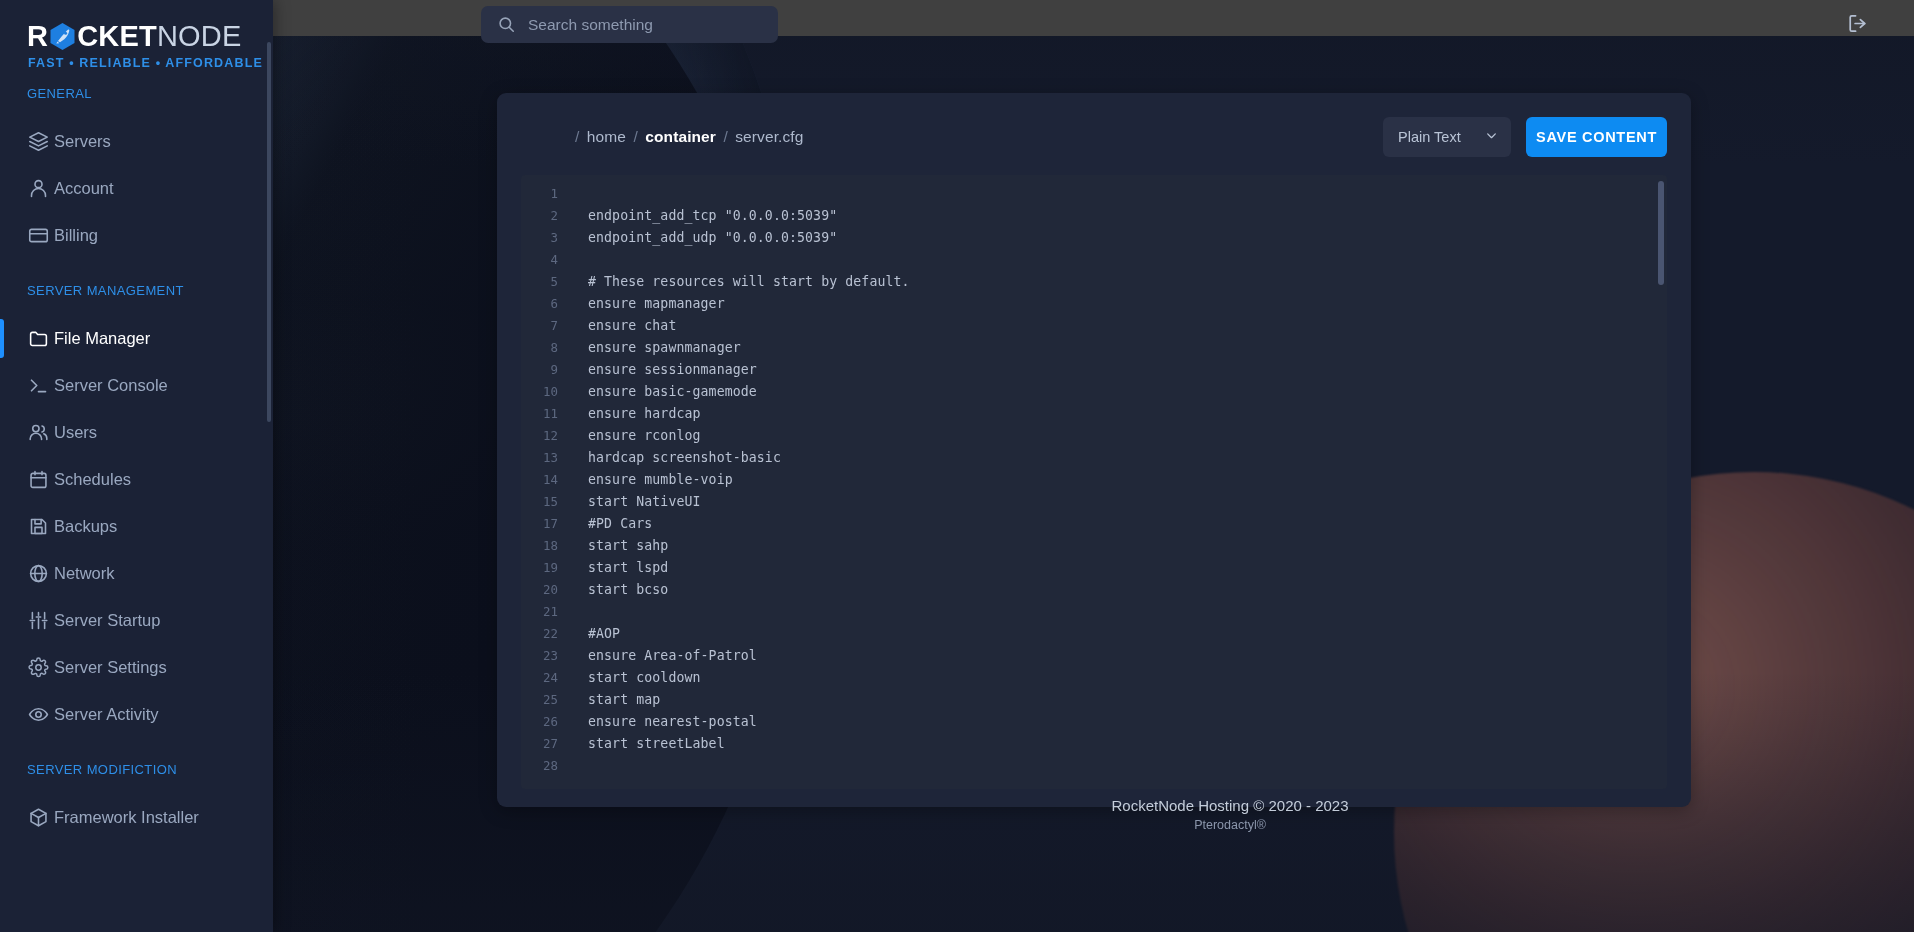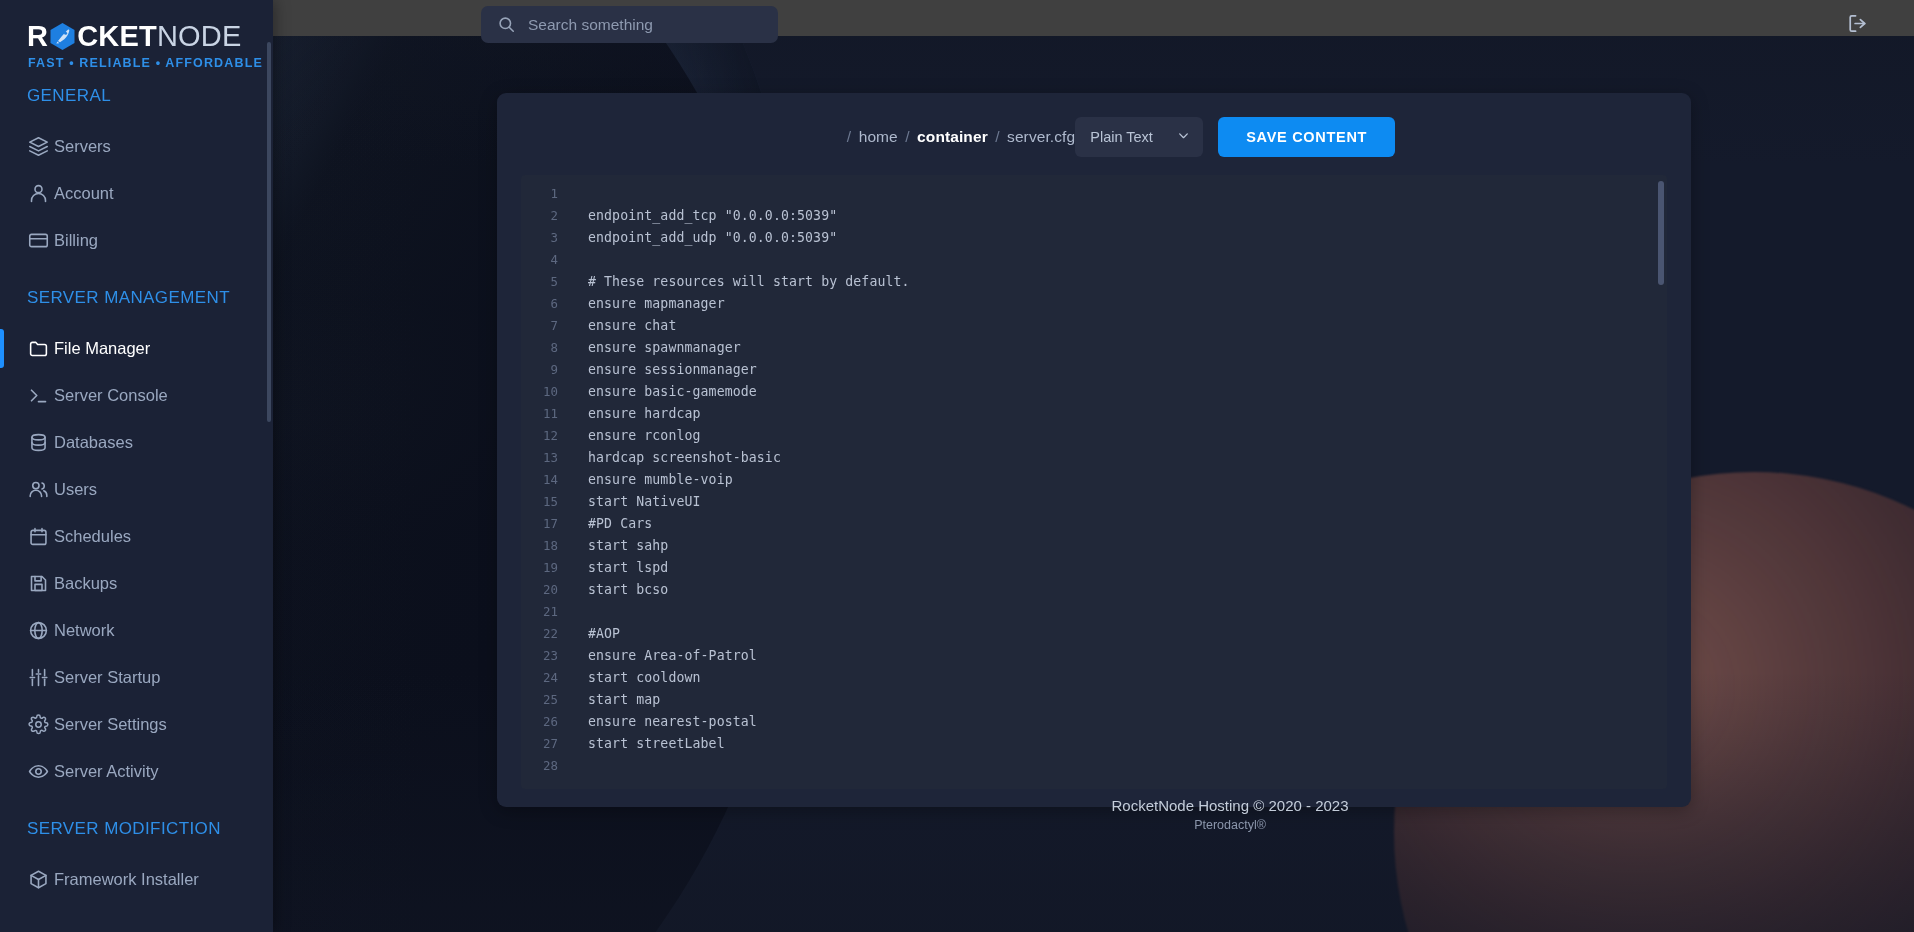--- a/index.html
+++ b/index.html
@@ -111,21 +111,21 @@
     padding-left: 1px;
   }
 
   .nav-scroll {
     position: absolute;
     top: 86px; left: 0; right: 0; bottom: 0;
     overflow: hidden;
   }
   .nav-section-title {
     color: #2e8fe8;
-    font-size: 17px;
+    font-size: 13px;
     font-weight: 400;
     letter-spacing: 0.4px;
     padding: 0 0 0 27px;
     margin-bottom: 17px;
   }
   .nav-section { margin-bottom: 24px; }
   .nav-item {
     display: flex;
     align-items: center;
     gap: 4px;
@@ -221,21 +221,21 @@
     top: 43px;
     width: 1194px;
     background: #1e2539;
     border-radius: 9px;
     padding: 22px 24px 18px 24px;
     box-shadow: 0 4px 18px rgba(0,0,0,0.30);
   }
   #card-head {
     display: flex;
     align-items: center;
-    justify-content: center;
+    justify-content: space-between;
     height: 44px;
     margin-bottom: 16px;
   }
   #breadcrumb {
     font-size: 15.5px;
     color: #8d99af;
     padding-left: 51px;
     letter-spacing: 0.1px;
   }
   #breadcrumb .sep { color: #6d7991; padding: 0 3px; }
@@ -250,21 +250,21 @@
     display: flex;
     align-items: center;
     justify-content: space-between;
     padding: 0 13px 0 15px;
     color: #b9c4d6;
     font-size: 14.5px;
     cursor: pointer;
   }
   #save-btn {
     height: 40px;
-    padding: 0 28px;
+    padding: 0 10px;
     background: #0d8bf2;
     border: none;
     border-radius: 6px;
     color: #ffffff;
     font-size: 14.5px;
     font-weight: 700;
     letter-spacing: 0.7px;
     font-family: "Liberation Sans", sans-serif;
     cursor: pointer;
     display: flex;
@@ -411,30 +411,20 @@
       <div class="nav-item">
         <span class="ico">
           <svg width="21" height="21" viewBox="0 0 24 24" fill="none" stroke="#9aa8c0" stroke-width="1.9" stroke-linecap="round" stroke-linejoin="round">
             <polyline points="4 6 10 12 4 18"></polyline>
               <line x1="12" y1="19" x2="20" y2="19"></line>
           </svg>
         </span>
         <span>Server Console</span>
       </div>
 
-      <div class="nav-item">
-        <span class="ico">
-          <svg width="21" height="21" viewBox="0 0 24 24" fill="none" stroke="#9aa8c0" stroke-width="1.8" stroke-linecap="round" stroke-linejoin="round">
-            <ellipse cx="12" cy="6" rx="7.5" ry="3"></ellipse>
-              <path d="M4.5 6v12c0 1.66 3.36 3 7.5 3s7.5-1.34 7.5-3V6"></path>
-              <path d="M4.5 12c0 1.66 3.36 3 7.5 3s7.5-1.34 7.5-3"></path>
-          </svg>
-        </span>
-        <span>Databases</span>
-      </div>
 
       <div class="nav-item">
         <span class="ico">
           <svg width="21" height="21" viewBox="0 0 24 24" fill="none" stroke="#9aa8c0" stroke-width="1.8" stroke-linecap="round" stroke-linejoin="round">
             <circle cx="9" cy="7.5" r="3.6"></circle>
               <path d="M2.5 20v-.8A6.5 6.5 0 0 1 9 12.8a6.5 6.5 0 0 1 6.5 6.4v.8"></path>
               <path d="M16 4.6a3.6 3.6 0 0 1 0 6.9"></path>
               <path d="M18 13.4a5.6 5.6 0 0 1 3.5 5.2V20"></path>
           </svg>
         </span>

